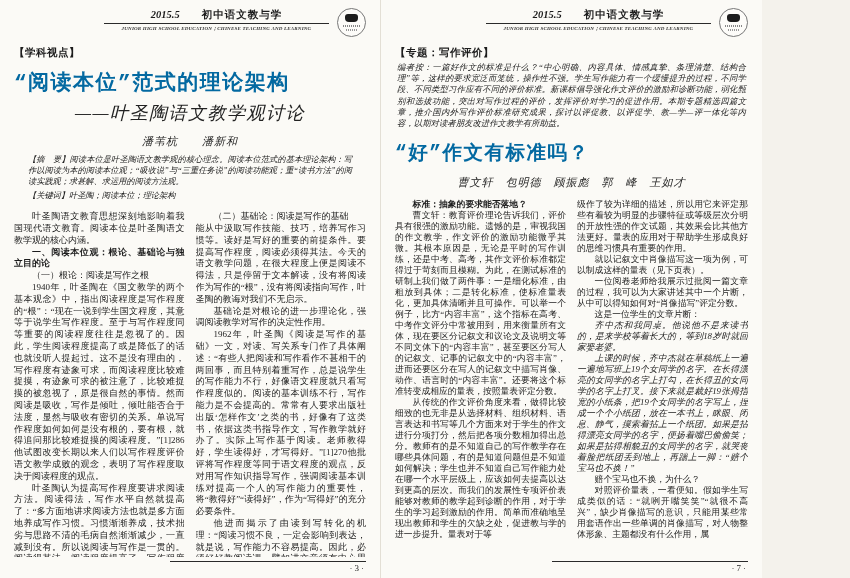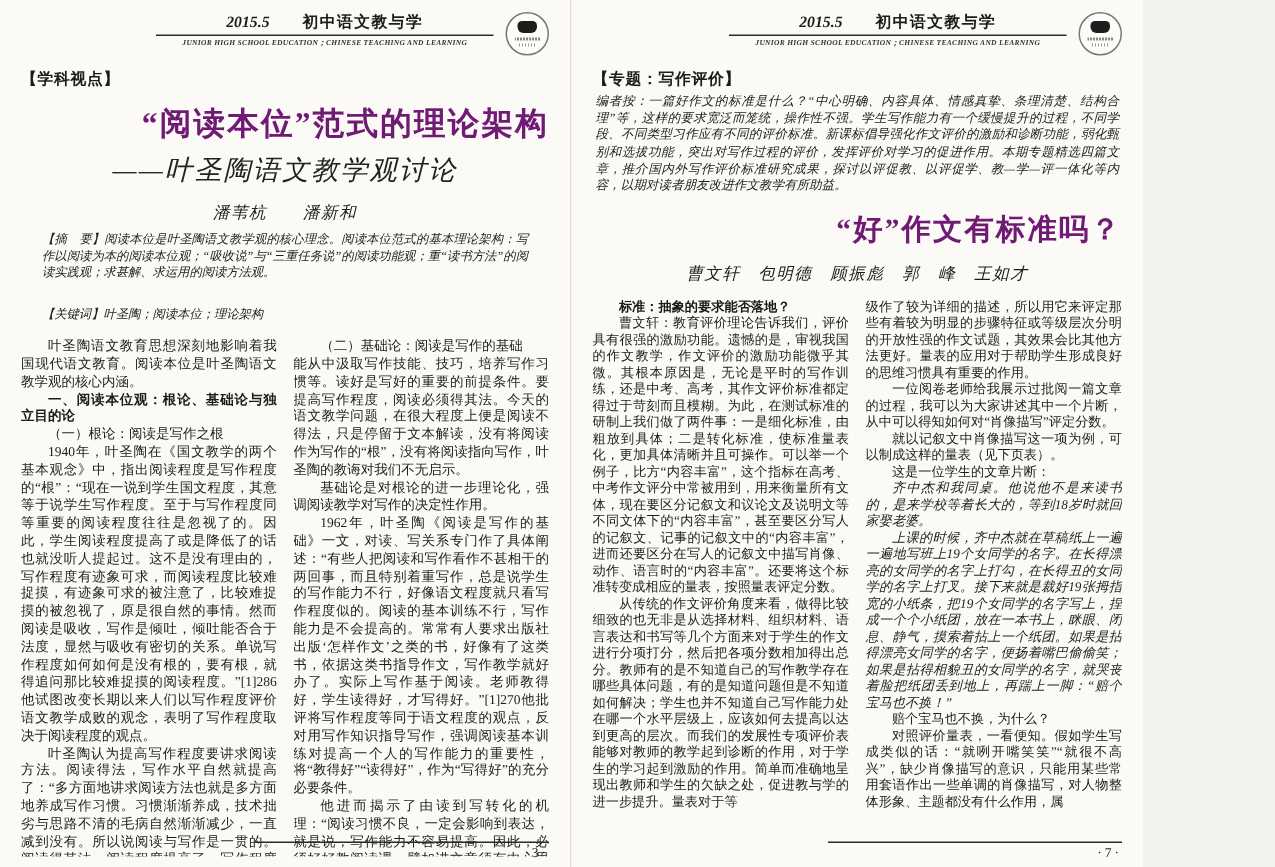--- a/index.html
+++ b/index.html
@@ -48,40 +48,40 @@
     background:repeating-linear-gradient(90deg,#888 0 1px,transparent 1px 2px);
   }
   .seal .tiny2{
     position:absolute;top:20px;left:8px;width:11px;height:1.5px;
     background:repeating-linear-gradient(90deg,#999 0 1px,transparent 1px 2px);
   }
 
   .section-label{font-size:10.5px;font-weight:bold;margin:4px 0 2px 0;letter-spacing:.5px;}
 
   .article-title{
-    text-align:right;font-weight:bold;letter-spacing:1.5px;color:#701a75;
+    text-align:left;font-weight:bold;letter-spacing:1.5px;color:#0369a1;font-family:Liberation Mono, monospace;
   }
   .page.left .article-title{font-size:21px;margin:8px 0 2px 0;}
   .page.right .article-title{font-size:19.5px;margin:10px 0 2px 0;}
   .article-subtitle{
     text-align:center;font-size:18px;font-style:italic;
     letter-spacing:1.5px;margin:5px 0 0 0;color:#222;
   }
   .authors{
     text-align:center;font-size:11px;font-style:italic;
     letter-spacing:1px;margin:9px 0 6px 0;
   }
   .authors-row{word-spacing:14px;}
 
   .abstract-block{
     margin:4px 14px 0 14px;font-size:8.2px;line-height:10.8px;
     font-style:italic;text-align:justify;color:#222;
   }
   .abstract-block p{margin:0;}
-  .abstract-block .kw{margin-top:18px;}
+  .abstract-block .kw{margin-top:4px;}
 
   .editor-note{
     margin:2px 2px 0 2px;font-size:8.4px;line-height:11.2px;
     font-style:italic;text-align:justify;color:#222;
   }
 
   
   .cols{display:flex;gap:11px;margin-top:9px;}
   .col{width:193px;overflow:hidden;}
   .page.left .col{height:346px;font-size:9px;line-height:11.8px;}
@@ -176,22 +176,22 @@
     <div class="authors authors-row">曹文轩　包明德　顾振彪　郭　峰　王如才</div>
 
     <div class="cols">
       <div class="col">
           <p class="para h-bold">标准：抽象的要求能否落地？</p>
           <p class="para">曹文轩：教育评价理论告诉我们，评价具有很强的激励功能。遗憾的是，审视我国的作文教学，作文评价的激励功能微乎其微。其根本原因是，无论是平时的写作训练，还是中考、高考，其作文评价标准都定得过于苛刻而且模糊。为此，在测试标准的研制上我们做了两件事：一是细化标准，由粗放到具体；二是转化标准，使标准量表化，更加具体清晰并且可操作。可以举一个例子，比方“内容丰富”，这个指标在高考、中考作文评分中常被用到，用来衡量所有文体，现在要区分记叙文和议论文及说明文等不同文体下的“内容丰富”，甚至要区分写人的记叙文、记事的记叙文中的“内容丰富”，进而还要区分在写人的记叙文中描写肖像、动作、语言时的“内容丰富”。还要将这个标准转变成相应的量表，按照量表评定分数。</p>
           <p class="para">从传统的作文评价角度来看，做得比较细致的也无非是从选择材料、组织材料、语言表达和书写等几个方面来对于学生的作文进行分项打分，然后把各项分数相加得出总分。教师有的是不知道自己的写作教学存在哪些具体问题，有的是知道问题但是不知道如何解决；学生也并不知道自己写作能力处在哪一个水平层级上，应该如何去提高以达到更高的层次。而我们的发展性专项评价表能够对教师的教学起到诊断的作用，对于学生的学习起到激励的作用。简单而准确地呈现出教师和学生的欠缺之处，促进教与学的进一步提升。量表对于等</p>
         </div>
       <div class="col">
           <p class="para noindent">级作了较为详细的描述，所以用它来评定那些有着较为明显的步骤特征或等级层次分明的开放性强的作文试题，其效果会比其他方法更好。量表的应用对于帮助学生形成良好的思维习惯具有重要的作用。</p>
+          <p class="para">就以记叙文中肖像描写这一项为例，可以制成这样的量表（见下页表）。</p>
           <p class="para">一位阅卷老师给我展示过批阅一篇文章的过程，我可以为大家讲述其中一个片断，从中可以得知如何对“肖像描写”评定分数。</p>
-          <p class="para">就以记叙文中肖像描写这一项为例，可以制成这样的量表（见下页表）。</p>
           <p class="para">这是一位学生的文章片断：</p>
           <p class="para excerpt">齐中杰和我同桌。他说他不是来读书的，是来学校等着长大的，等到18岁时就回家娶老婆。</p>
           <p class="para excerpt">上课的时候，齐中杰就在草稿纸上一遍一遍地写班上19个女同学的名字。在长得漂亮的女同学的名字上打勾，在长得丑的女同学的名字上打叉。接下来就是裁好19张拇指宽的小纸条，把19个女同学的名字写上，捏成一个个小纸团，放在一本书上，眯眼、闭息、静气，摸索着拈上一个纸团。如果是拈得漂亮女同学的名字，便扬着嘴巴偷偷笑；如果是拈得相貌丑的女同学的名字，就哭丧着脸把纸团丢到地上，再踹上一脚：“赔个宝马也不换！”</p>
           <p class="para">赔个宝马也不换，为什么？</p>
           <p class="para">对照评价量表，一看便知。假如学生写成类似的话：“就咧开嘴笑笑”“就很不高兴”，缺少肖像描写的意识，只能用某些常用套语作出一些单调的肖像描写，对人物整体形象、主题都没有什么作用，属</p>
         </div>
     </div>
 
     <div class="footer">
       <div class="pageno">·7·</div>

